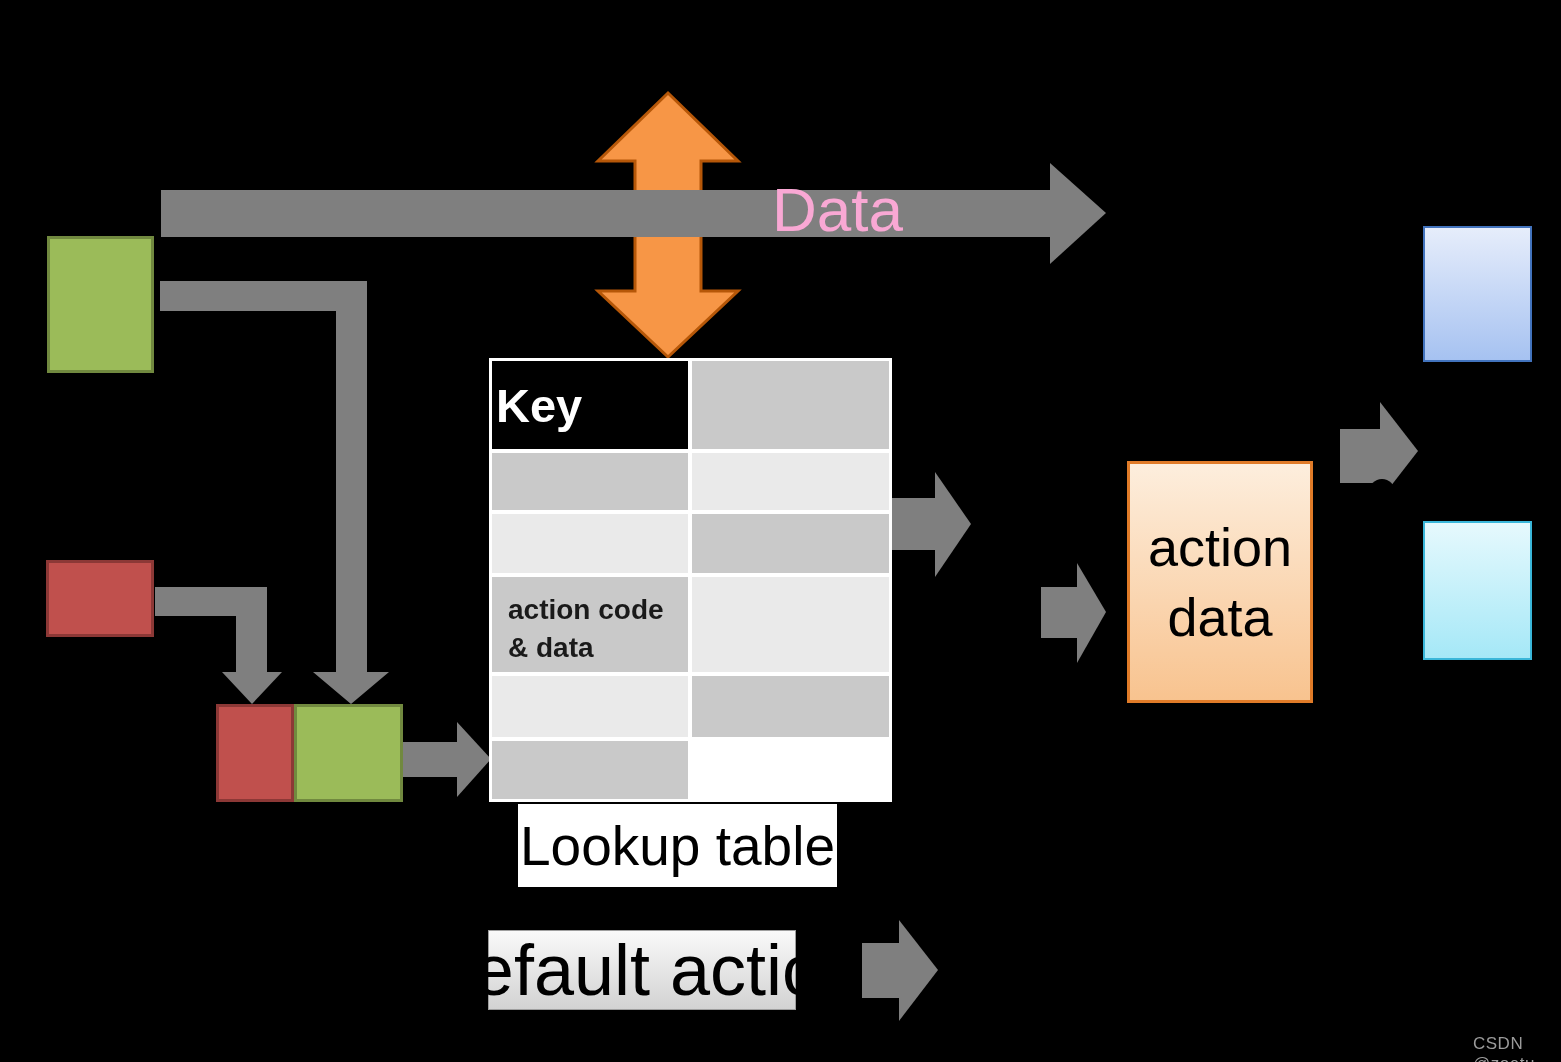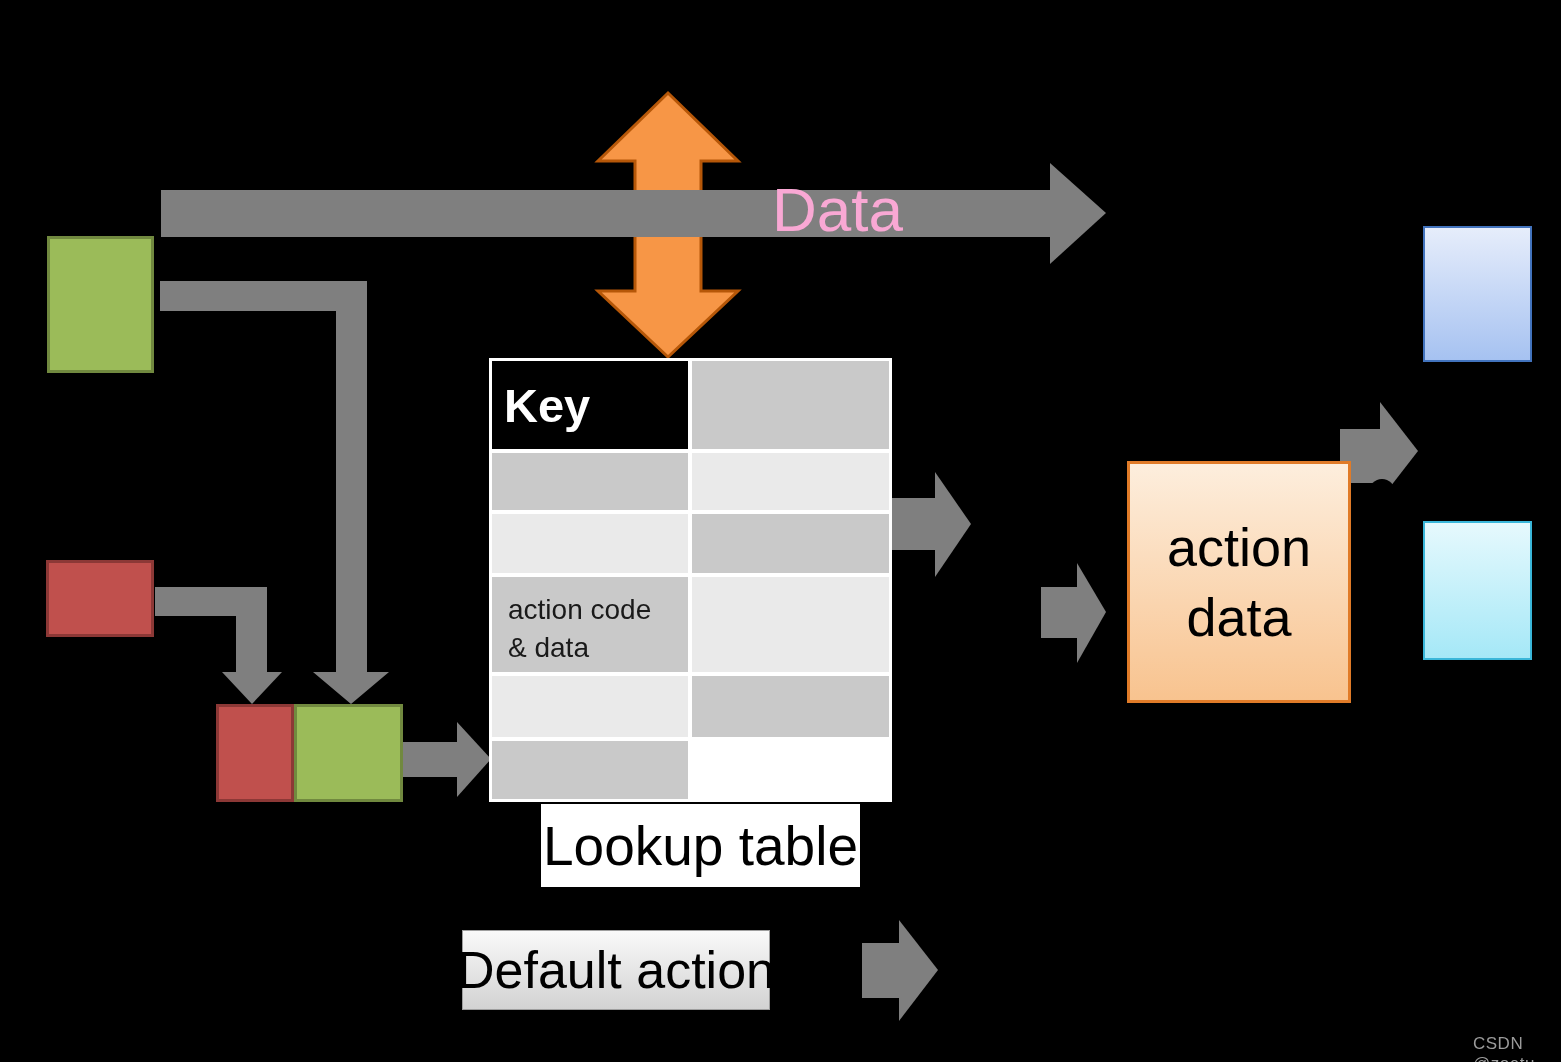--- a/index.html
+++ b/index.html
@@ -21,39 +21,39 @@
 
   
   .lookup-table {
     left:489px; top:358px; width:403px; height:444px; background:#fff;
     box-sizing:border-box; padding:3px; display:grid;
     grid-template-columns:196px 1fr;
     grid-template-rows:88px 57px 59px 95px 61px 58px;
     gap:4px;
   }
   .th { background:#000; color:#fff; font-weight:bold; font-size:47px;
-        display:flex; align-items:center; padding-left:12px; }
+        display:flex; align-items:center; padding-left:4px; }
   .cell-dark  { background:#c9c9c9; }
   .cell-light { background:#eaeaea; }
   .action-note { padding:14px 0 0 16px; font-size:28px; line-height:38px; color:#1a1a1a; }
-  .action-note span { display:block; }
+  .action-note span { display:block;font-weight:bold; }
 
   .lookup-caption {
     left:518px; top:804px; width:319px; height:83px; background:#fff; color:#000;
     font-size:55px; display:flex; align-items:center; justify-content:center;
-    white-space:nowrap; overflow:hidden;margin-left:23px;
+    white-space:nowrap; overflow:hidden;
   }
   .default-action {
-    left:462px; top:930px; width:308px; height:80px; color:#000;
+    left:488px; top:930px; width:308px; height:80px; color:#000;
     background:linear-gradient(#f9f9f9,#d2d2d2); border:1px solid #9e9e9e;
-    box-sizing:border-box; font-size:52px;
+    box-sizing:border-box; font-size:72px;
     display:flex; align-items:center; justify-content:center; white-space:nowrap;
   }
   .action-data-box {
-    left:1127px; top:461px; width:224px; height:242px; color:#000;
+    left:1127px; top:461px; width:186px; height:242px; color:#000;
     background:linear-gradient(#fdeedd,#f8c38f); border:3px solid #e07b28;
     box-sizing:border-box; font-size:54px; line-height:1.3;
     display:flex; align-items:center; justify-content:center; text-align:center;
   }
   .watermark { left:1427px; top:1034px; font-size:17px; color:#9b9b9b; letter-spacing:0.5px;margin-left:46px; }
 </style>
 </head>
 <body>
 
 <div class="canvas">

